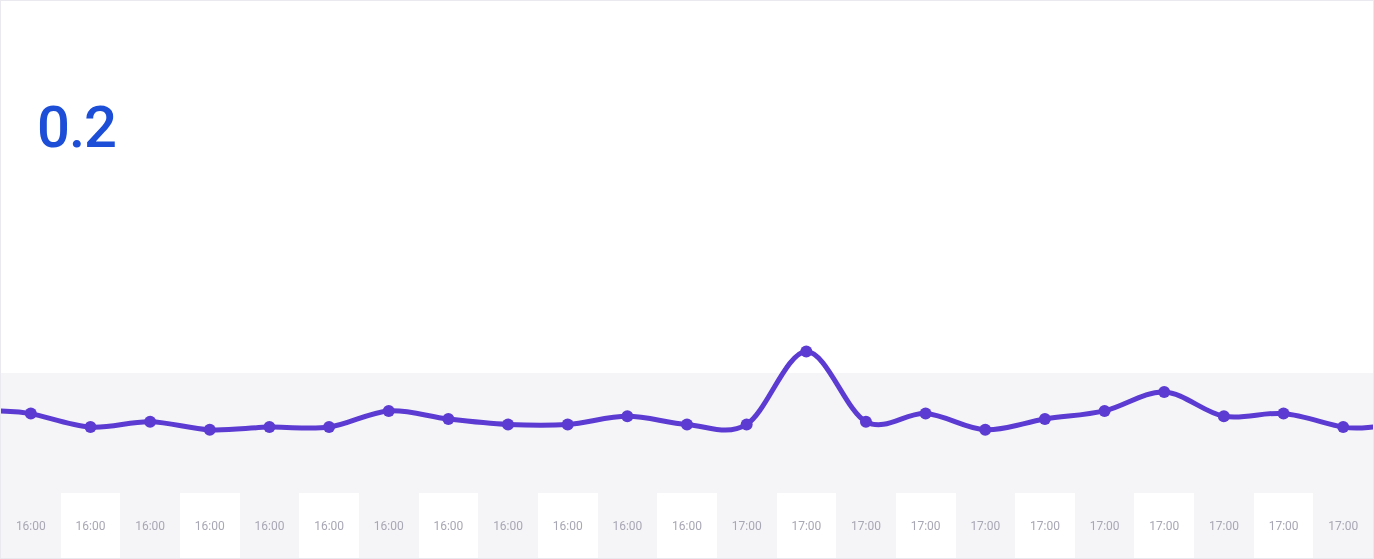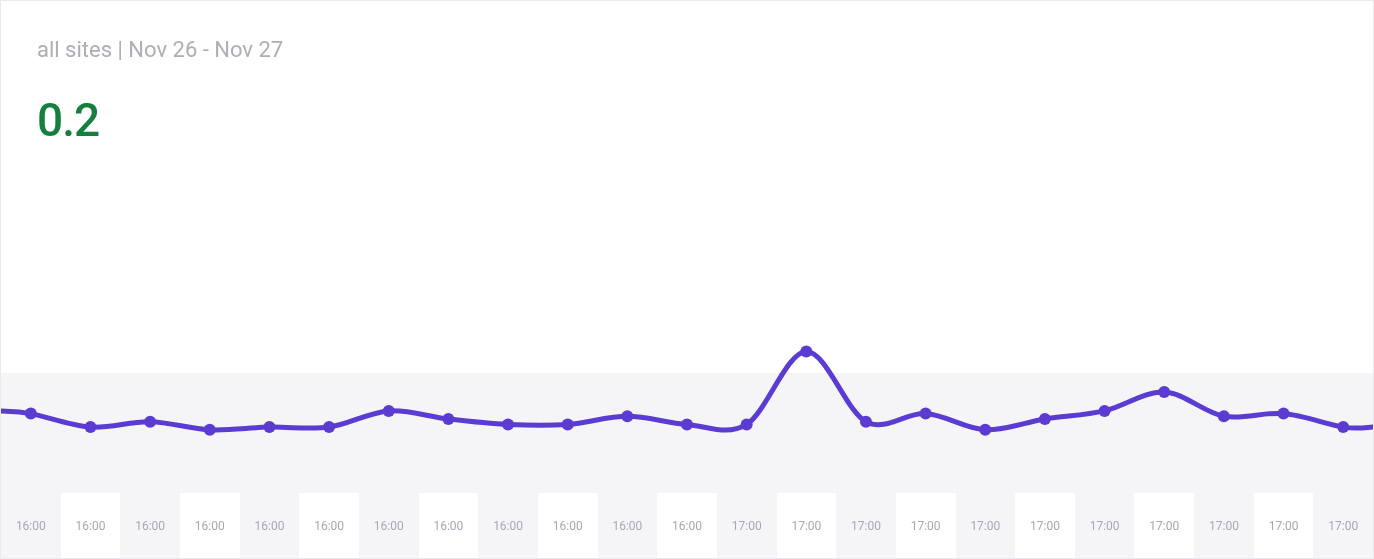--- a/index.html
+++ b/index.html
@@ -1,35 +1,34 @@
 <!DOCTYPE html>
 <html><head>
 <meta charset="utf-8">
 <style>
   html,body{margin:0;padding:0;font-family:-apple-system,BlinkMacSystemFont,"Segoe UI",Roboto,Helvetica,Arial,sans-serif;background:#fff;}
   .card{box-sizing:border-box;width:1374px;height:559px;border:1px solid #e9e9ef;position:relative;background:#fff;overflow:hidden;}
   .header{position:absolute;top:40px;left:36px;right:36px;display:flex;justify-content:space-between;align-items:flex-start;}
   .title{font-size:30px;font-weight:500;color:#3b3a4a;}
   .meta{font-size:22px;color:#aeadb8;margin-top:-4px;}
-  .big-value{position:absolute;top:92px;left:36px;font-size:46px;font-weight:500;color:#15803d;letter-spacing:-1px;}
+  .big-value{position:absolute;top:92px;left:36px;font-size:58px;font-weight:500;color:#1d4ed8;letter-spacing:-1px;}
   .plot{position:absolute;left:0;right:0;bottom:65px;height:310px;}
   .plot svg{width:100%;height:100%;display:block;}
   .xaxis{position:absolute;left:0;right:0;bottom:0;height:65px;display:flex;}
   .tick{flex:1 1 0;display:flex;align-items:center;justify-content:center;font-size:12px;color:#a8a7b4;position:relative;}
   .tick::before{content:"";position:absolute;top:-28px;bottom:20px;left:50%;width:1px;}
   .tick.alt{background:#fff;}
   .tick.shade{background:#f5f5f8;}
   .bottom-shade{position:absolute;left:0;right:0;bottom:65px;height:120px;background:#f5f5f8;z-index:0;}
 </style>
 </head>
 <body>
 
 <div class="card">
   <div class="header">
-    <div class="meta">all sites | Nov 26 - Nov 27</div>
   </div>
   <div class="big-value">0.2</div>
 
   <div class="bottom-shade"></div>
 
   <div class="plot">
     <svg id="chart-svg" viewBox="0 0 1374 310" preserveAspectRatio="none">
         <path d="M0,227.9 C4.978260869565218,228.35 14.934782608695654,227.9 29.869565217391305,230.6 C44.80434782608695,233.29999999999998 69.69565217391303,242.75 89.6086956521739,244.1 C109.52173913043478,245.45 129.43478260869566,238.25000000000003 149.34782608695653,238.70000000000002 C169.2608695652174,239.15 189.17391304347825,245.89999999999998 209.08695652173913,246.79999999999998 C229,247.7 248.91304347826087,244.54999999999998 268.82608695652175,244.1 C288.7391304347826,243.65 308.6521739130435,246.79999999999998 328.5652173913044,244.1 C348.47826086956525,241.4 368.39130434782606,229.25 388.30434782608694,227.9 C408.2173913043478,226.55 428.1304347826087,233.75 448.04347826086956,236 C467.95652173913044,238.25 487.8695652173913,240.5 507.7826086956522,241.4 C527.695652173913,242.3 547.6086956521739,242.75 567.5217391304348,241.4 C587.4347826086956,240.05 607.3478260869565,233.3 627.2608695652174,233.3 C647.1739130434783,233.3 667.0869565217391,240.05 687,241.4 C706.9130434782609,242.75 726.8260869565216,253.55 746.7391304347825,241.4 C766.6521739130434,229.25 786.5652173913043,168.95 806.4782608695651,168.5 C826.391304347826,168.05 846.3043478260869,228.35000000000002 866.2173913043478,238.70000000000002 C886.1304347826086,249.05 906.0434782608695,229.25 925.9565217391304,230.6 C945.8695652173913,231.95 965.7826086956521,245.89999999999998 985.695652173913,246.79999999999998 C1005.6086956521739,247.7 1025.521739130435,239.15 1045.4347826086957,236 C1065.3478260869565,232.85 1085.2608695652175,232.4 1105.1739130434783,227.9 C1125.086956521739,223.4 1145,208.1 1164.9130434782608,209 C1184.8260869565215,209.9 1204.7391304347825,229.70000000000002 1224.6521739130435,233.3 C1244.5652173913045,236.9 1264.478260869565,228.8 1284.391304347826,230.6 C1304.304347826087,232.39999999999998 1329.195652173913,241.85 1344.1304347826087,244.1 C1359.0652173913045,246.35 1369.0217391304348,244.1 1374,244.1" fill="none" stroke="#5b3bd1" stroke-width="5" stroke-linecap="round"></path>
         <circle cx="29.869565217391305" cy="230.6" r="6" fill="#5b3bd1" stroke="#fff" stroke-width="0"></circle>
         <circle cx="89.6086956521739" cy="244.1" r="6" fill="#5b3bd1" stroke="#fff" stroke-width="0"></circle>

